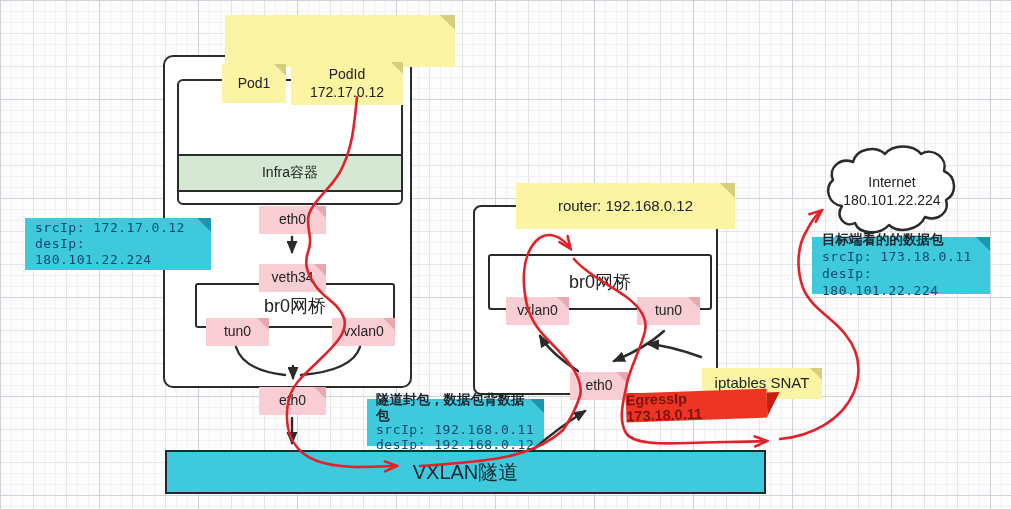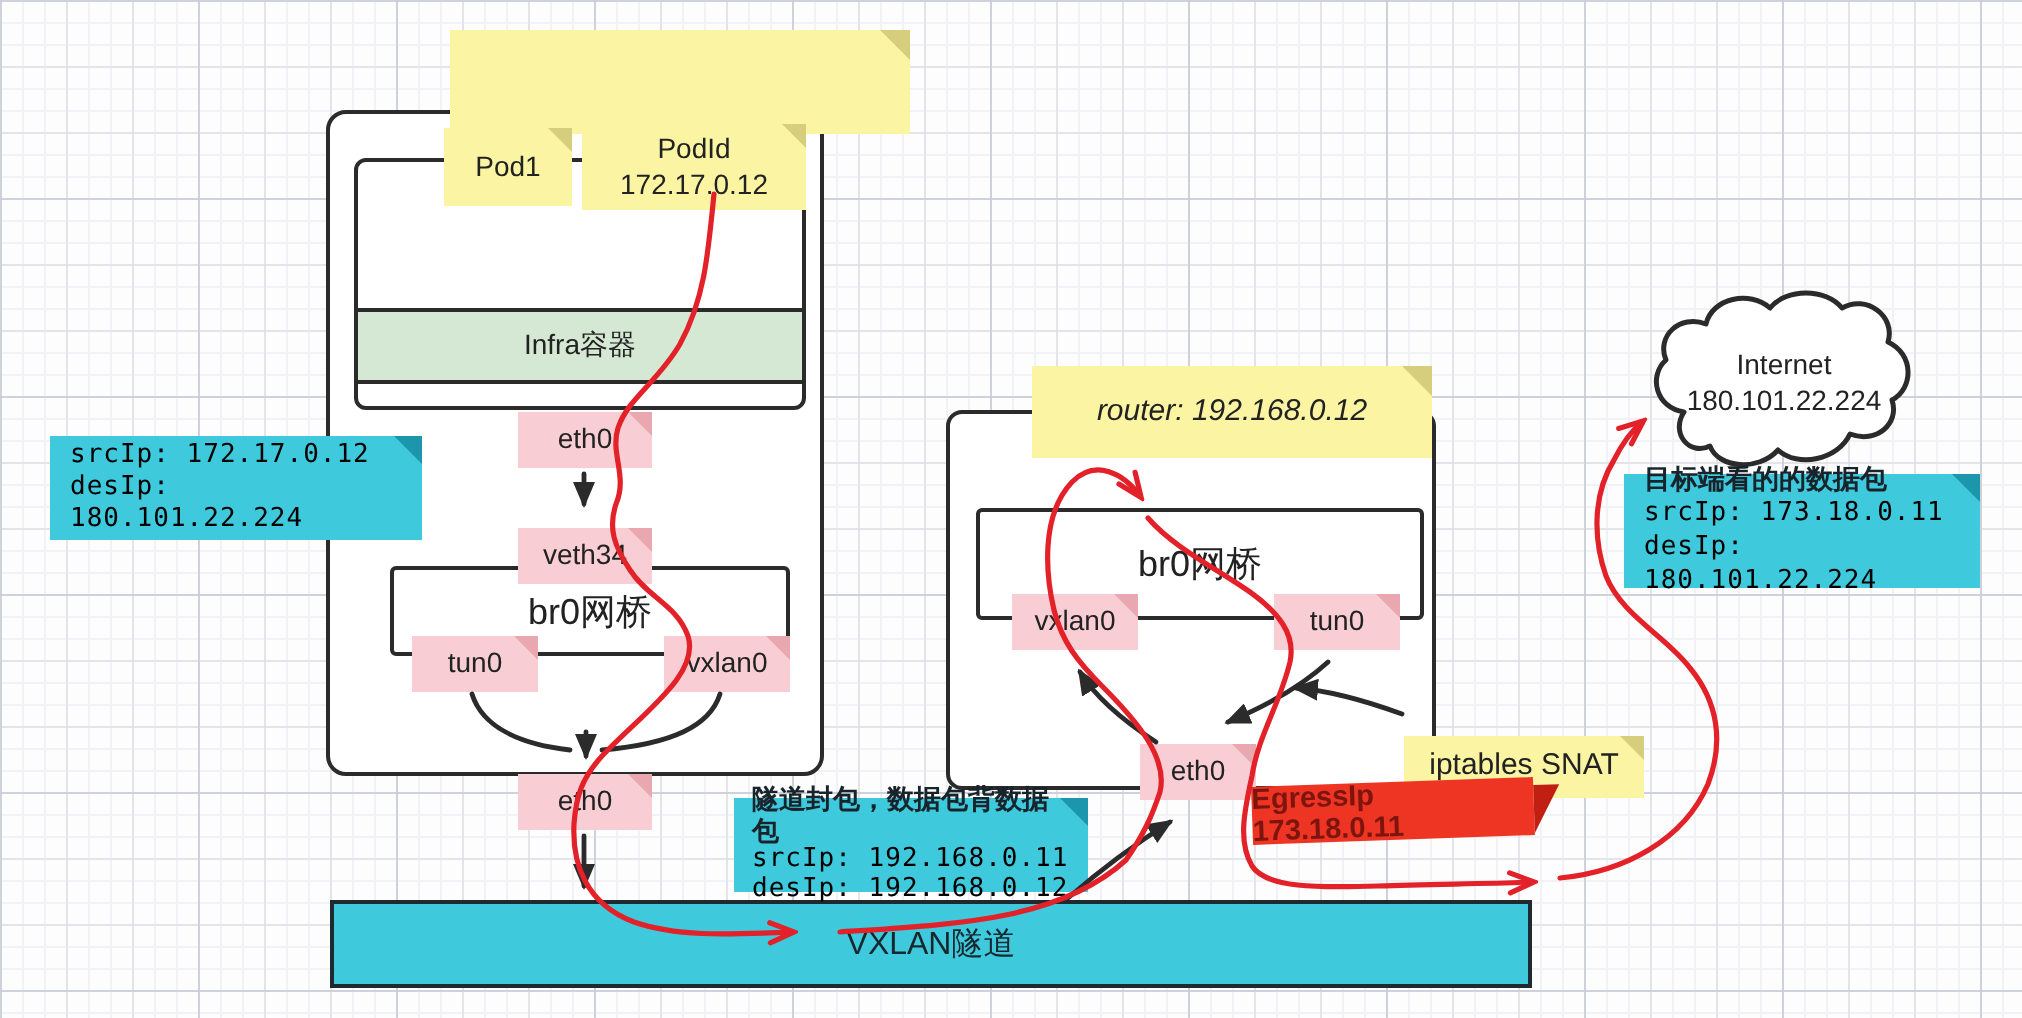--- a/index.html
+++ b/index.html
@@ -24,29 +24,29 @@
   .sticky{display:flex;flex-direction:column;align-items:center;justify-content:center;
     text-align:center;z-index:3;line-height:1.25;}
   .yellow{background:var(--sticky-yellow);font-size:15px;}
   .pink{background:var(--sticky-pink);font-size:14px;}
   .cyan{background:var(--sticky-cyan);align-items:flex-start;text-align:left;
     padding:4px 10px;font-size:13px;justify-content:center;}
   .fold{position:absolute;top:0;right:0;width:0;height:0;z-index:4;}
   .fold-y{border-top:15px solid var(--sticky-yellow-fold);border-left:15px solid transparent;}
   .fold-p{border-top:12px solid var(--sticky-pink-fold);border-left:12px solid transparent;}
   .fold-c{border-top:14px solid var(--sticky-cyan-fold);border-left:14px solid transparent;}
-  .mono{font-family:"DejaVu Sans Mono",monospace;letter-spacing:.5px;color:#000000;}
+  .mono{font-family:"DejaVu Sans Mono",monospace;letter-spacing:.5px;color:#0c4a6e;}
   .note-title{font-weight:bold;color:#17242b;font-size:13.5px;}
   .bridge-label{font-size:18px;}
   .banner{background:var(--red-banner);color:#7b150e;font-weight:bold;font-size:14.5px;
     display:flex;align-items:center;justify-content:center;z-index:3;transform:rotate(-2deg);}
   .banner .ribbon{position:absolute;right:-13px;top:4px;width:0;height:0;
     border-top:24px solid #c01f12;border-right:13px solid transparent;}
   .tunnelbar{background:var(--sticky-cyan);border:2.5px solid #1f2a30;z-index:2;
-    display:flex;align-items:center;justify-content:center;font-size:16px;color:#16272e;}
+    display:flex;align-items:center;justify-content:center;font-size:20px;color:#16272e;}
   svg.overlay{position:absolute;left:0;top:0;z-index:10;pointer-events:none;}
   svg.cloudlayer{position:absolute;z-index:2;pointer-events:none;}
   .cloudtext{z-index:5;display:flex;flex-direction:column;align-items:center;
     justify-content:center;text-align:center;font-size:14px;line-height:1.3;}
 </style>
 </head>
 <body>
 
 <div class="stage">
 
@@ -102,21 +102,21 @@
   </div>
 
   <div class="abs sticky cyan" style="left:25px;top:218px;width:186px;height:52px;justify-content:center;">
     <div class="fold fold-c"></div>
     <span class="mono">srcIp: 172.17.0.12</span>
     <span class="mono">desIp: 180.101.22.224</span>
   </div>
 
   <div class="abs box" style="left:473px;top:205px;width:245px;height:190px;border-radius:8px;"></div>
 
-  <div class="abs sticky yellow" style="left:516px;top:183px;width:200px;height:46px;font-style:italic;">
+  <div class="abs sticky yellow" style="left:516px;top:183px;width:219px;height:46px;">
     <div class="fold fold-y"></div>
     <span>router: 192.168.0.12</span>
   </div>
 
   <div class="abs innerbox" style="left:488px;top:254px;width:224px;height:56px;border-radius:3px;
               display:flex;align-items:center;justify-content:center;">
     <span class="bridge-label">br0网桥</span>
   </div>
 
   <div class="abs sticky pink" style="left:506px;top:297px;width:63px;height:28px;">

